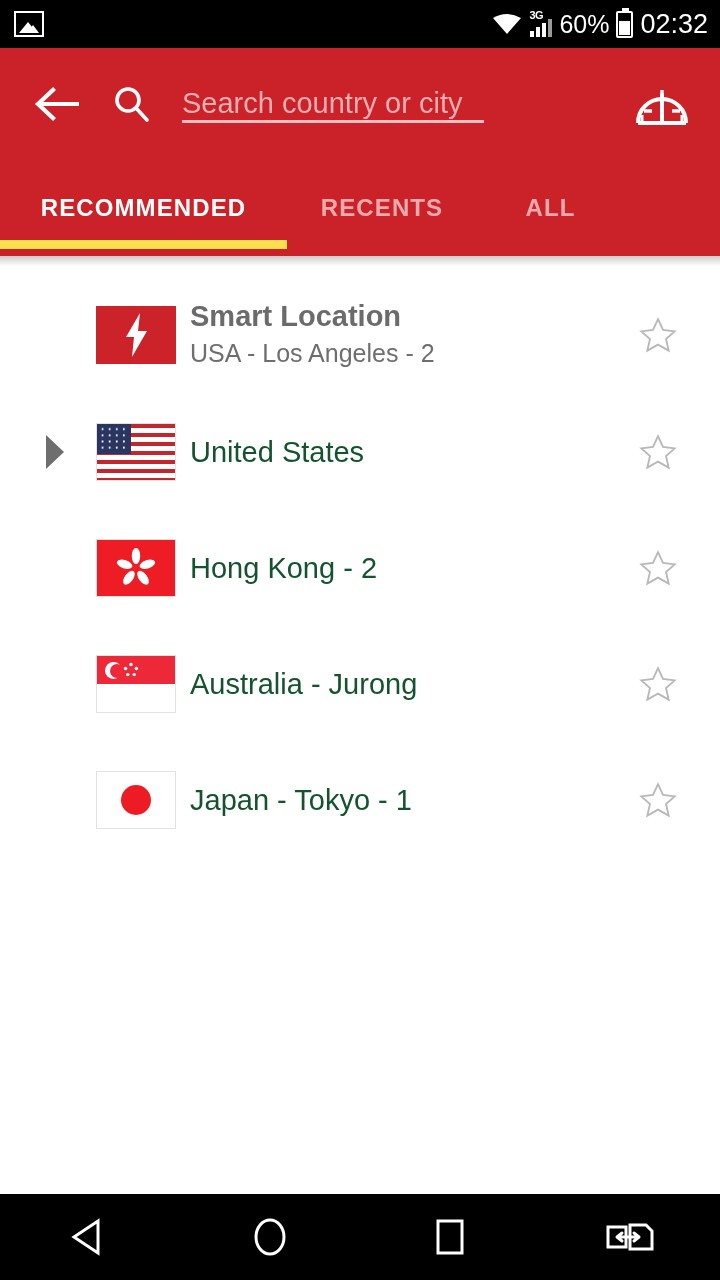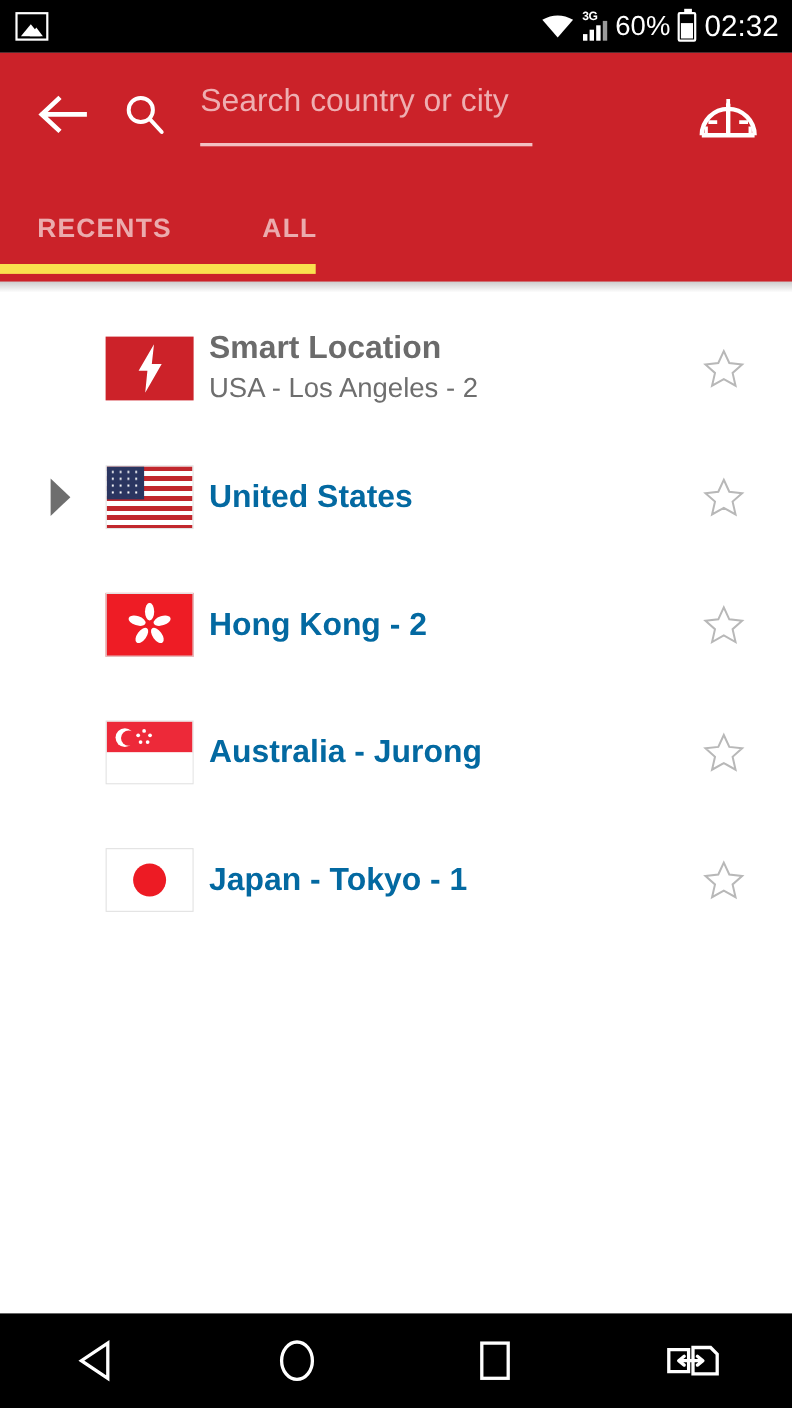--- a/index.html
+++ b/index.html
@@ -63,21 +63,21 @@
   }
   .back-btn{
     width:84px; height:84px; margin-left:14px;
     display:flex; align-items:center; justify-content:center; cursor:pointer;
   }
   .search-area{
     flex:1; display:flex; align-items:center; margin-left:14px; margin-right:10px;
   }
   .search-icon{ width:38px; height:38px; flex:0 0 38px; }
   .search-field{
-    flex:1; margin-left:32px; margin-right:66px; position:relative; padding-bottom:21px;
+    flex:1; margin-left:32px; margin-right:66px; position:relative; padding-bottom:0;
     border-bottom:3px solid #f3c0c2; max-width:302px;
   }
   .search-ph{
     color:#eeaeb1; font-size:29px; line-height:34px; white-space:nowrap;
     background:transparent; border:none; outline:none; width:100%; font-family:inherit;
   }
   .search-ph::placeholder{ color:#eeaeb1; opacity:1; }
   .speed-btn{
     width:72px; height:72px; margin-right:22px; margin-left:auto;
     display:flex; align-items:center; justify-content:center; cursor:pointer;
@@ -123,21 +123,21 @@
     border-left:18px solid #6e6e6e;
   }
   .flagbox{
     width:80px; height:58px; margin-left:96px; flex:0 0 80px;
     position:relative; overflow:hidden; background:#fff;
     border:1px solid #e2e2e2;
   }
   .row.smart .flagbox{ border:none; }
   .labels{ margin-left:14px; display:flex; flex-direction:column; justify-content:center;}
   .title{ font-size:29px; color:#6b6b6b; font-weight:bold; line-height:36px;}
-  .row.plain .title{ font-weight:bold; color:#0369a1; }
+  .row.plain .title{ font-weight:normal; color:#14532d; }
   .subtitle{ font-size:25px; color:#6e6e6e; line-height:38px;}
   .star{
     position:absolute; right:42px; top:50%; transform:translateY(-50%);
     width:40px; height:40px; cursor:pointer;
   }
 
   
   .f-smart{ background:#cc2229; }
   .f-smart .bolt{
     position:absolute; left:50%; top:50%; transform:translate(-50%,-50%);
@@ -247,20 +247,23 @@
           <line x1="29" y1="22" x2="29" y2="13" stroke="#ffffff" stroke-width="3.4"></line>
           <line x1="11" y1="34" x2="19" y2="34" stroke="#ffffff" stroke-width="3.4"></line>
           <line x1="39" y1="34" x2="47" y2="34" stroke="#ffffff" stroke-width="3.4"></line>
           <line x1="9" y1="38" x2="9" y2="46" stroke="#ffffff" stroke-width="3"></line>
           <line x1="49" y1="38" x2="49" y2="46" stroke="#ffffff" stroke-width="3"></line>
         </svg>
       </div>
     </div>
 
     <div class="tabs">
+      <div class="tab t1 active">
+        <span>RECOMMENDED</span>
+      </div>
       <div class="tab t3">
         <span>RECENTS</span>
       </div>
       <div class="tab t2">
         <span>ALL</span>
       </div>
     </div>
   </div>
 
   <div class="tab-indicator"></div>

